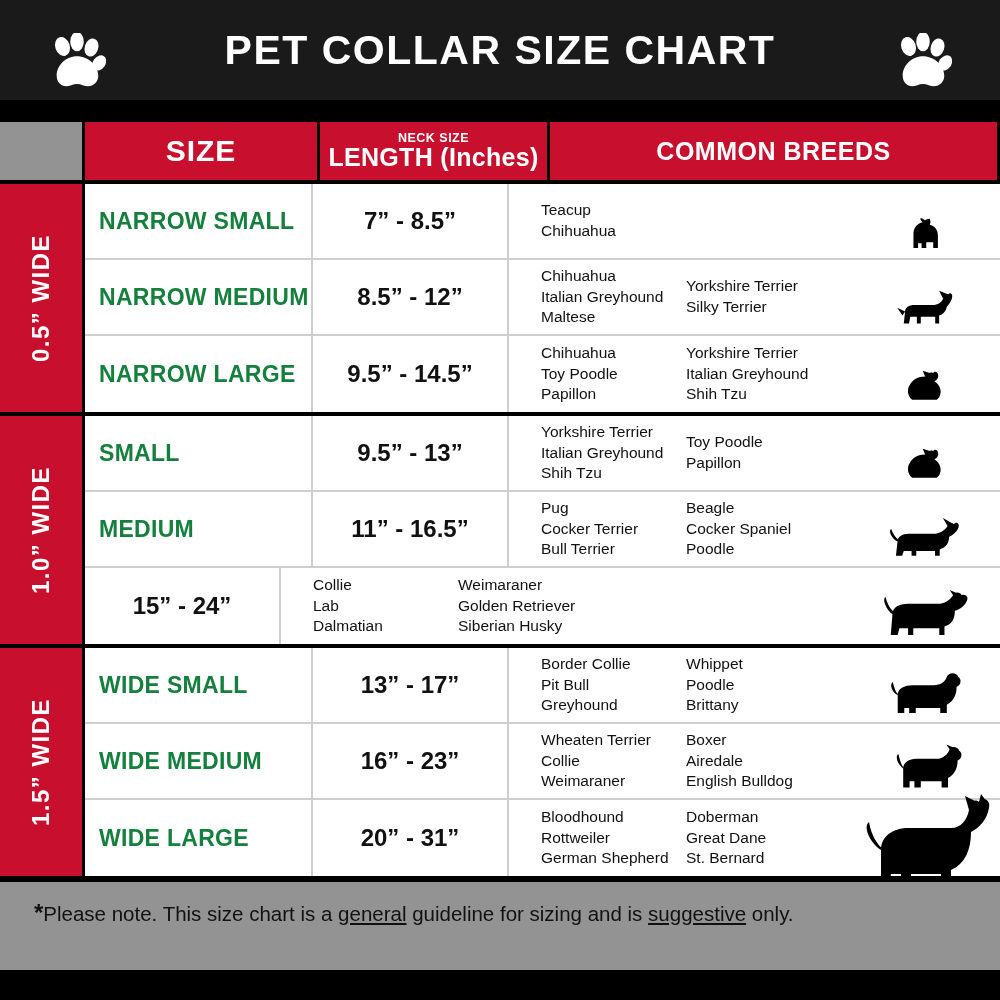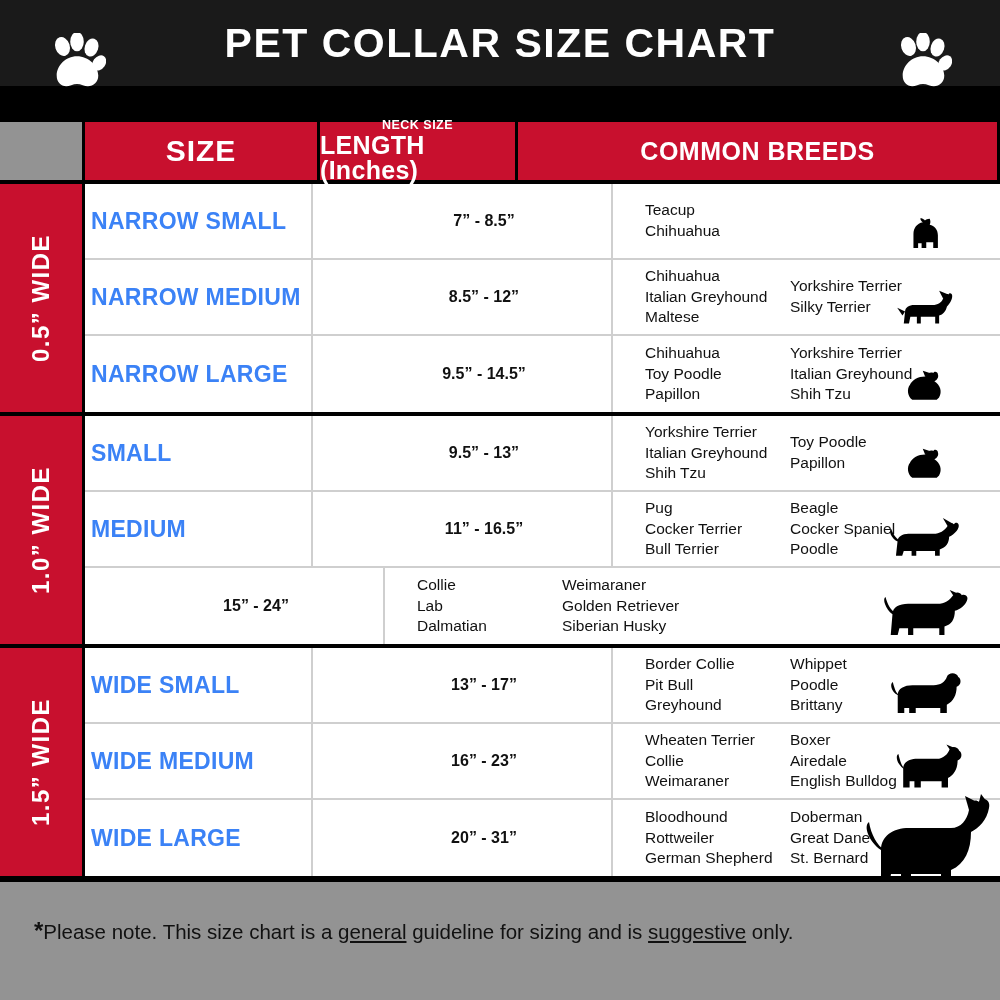--- a/index.html
+++ b/index.html
@@ -12,21 +12,21 @@
   #chart-root {
     width: 1000px;
     height: 1000px;
     background: #000000;
     position: relative;
     overflow: hidden;
   }
 
   
   .header {
-    height: 86px;
+    height: 100px;
     background: #1a1a1a;
     display: flex;
     align-items: center;
     justify-content: center;
     position: relative;
   }
   .header-title {
     color: #ffffff;
     font-size: 41px;
     font-weight: bold;
@@ -68,21 +68,21 @@
     background: #c8102e;
     color: #ffffff;
     display: flex;
     align-items: center;
     justify-content: center;
     font-weight: bold;
     border-right: 3px solid #000;
     position: relative;
   }
   .ch-size { width: 235px; font-size: 30px; letter-spacing: 1px; }
-  .ch-length { width: 198px; flex-direction: column; }
+  .ch-length { width: 230px; flex-direction: column; }
   .ch-breeds { flex: 1; font-size: 25px; letter-spacing: 0.5px; border-right: none; }
   .ch-length .small-label {
     font-size: 12.5px;
     font-weight: bold;
     letter-spacing: 0.5px;
     line-height: 1;
     margin-bottom: 1px;
   }
   .ch-length .big-label {
     font-size: 25px;
@@ -119,37 +119,36 @@
     height: 76px;
     background: #ffffff;
     border-bottom: 2px solid #cfcfcf;
   }
   .row:last-child { border-bottom: none; }
 
   .cell-size {
     width: 228px;
     display: flex;
     align-items: center;
-    padding-left: 6px;
+    padding-left: 14px;
     font-size: 23px;
     font-weight: bold;
-    color: #3b82f6;
+    color: #15803d;
     letter-spacing: 0.3px;
     border-right: 2px solid #cfcfcf;
   }
   .cell-length {
-    width: 256px;
+    width: 196px;
     display: flex;
     align-items: center;
     justify-content: center;
-    font-size: 16px;
+    font-size: 24px;
     font-weight: bold;
     color: #111;
     border-right: 2px solid #cfcfcf;
-    margin-left: 44px;
   }
   .cell-breeds {
     flex: 1;
     display: flex;
     align-items: center;
     padding-left: 32px;
     position: relative;
   }
   .breed-col {
     display: flex;
@@ -172,23 +171,23 @@
     justify-content: center;
   }
   .silhouette svg { display: block; }
 
   
   .footer {
     position: absolute;
     top: 882px;
     left: 0;
     width: 1000px;
-    height: 118px;
+    height: 88px;
     background: #939393;
-    padding: 32px 34px 0 34px;
+    padding: 14px 34px 0 34px;
     color: #111;
   }
   .footer-line {
     font-size: 20.5px;
     line-height: 1.45;
   }
   .footer-line .u { text-decoration: underline; }
   .footer .star { font-size: 24px; font-weight: bold; }
 </style>
 </head>

